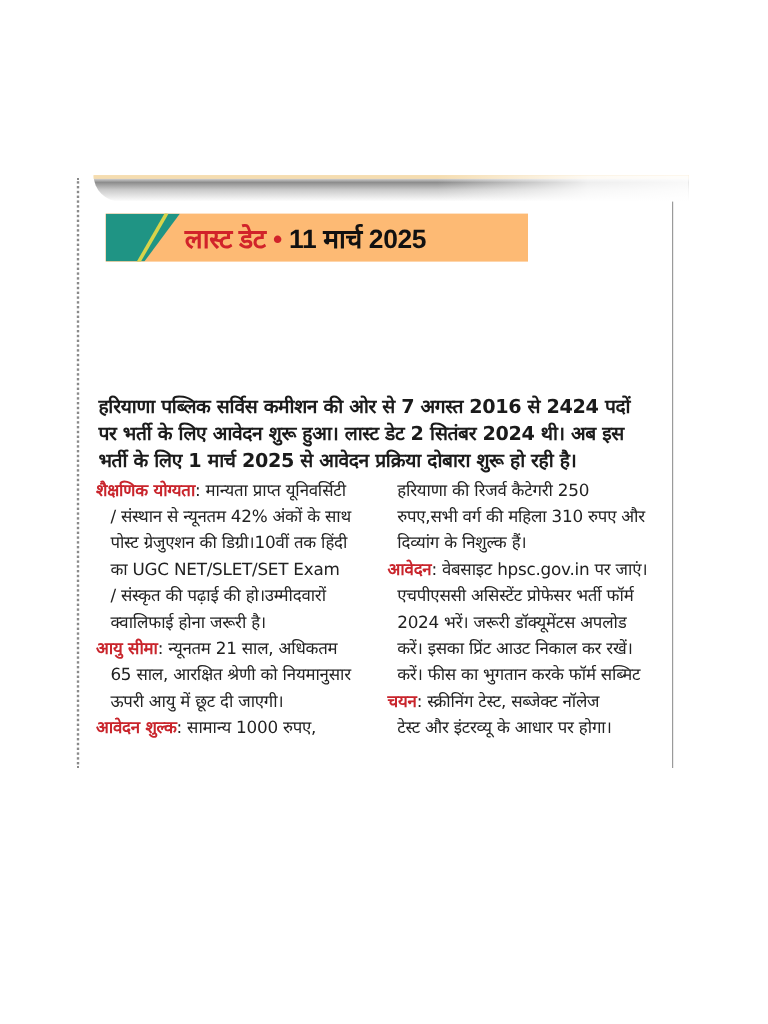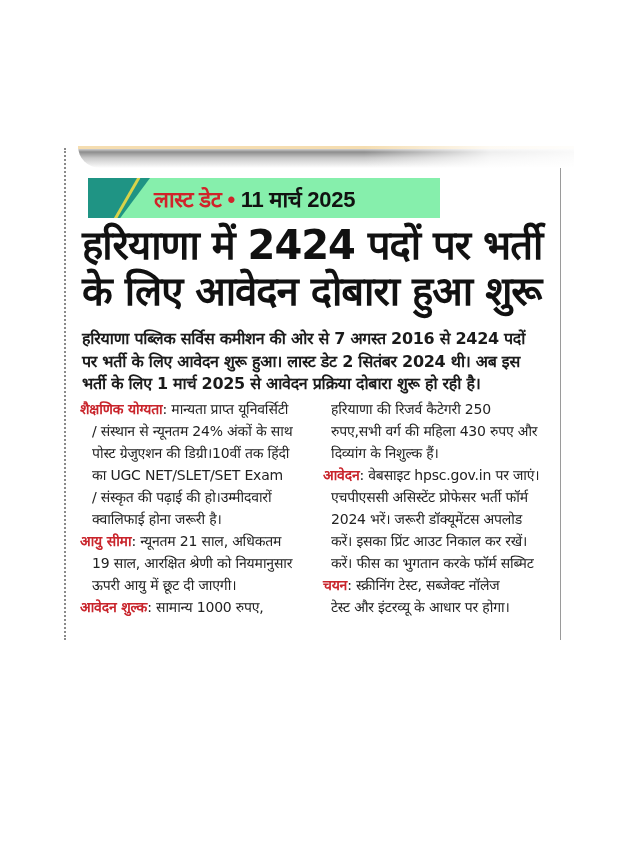--- a/index.html
+++ b/index.html
@@ -25,21 +25,21 @@
   }
   .top-line {
     position: absolute; left: 14px; top: 0; width: 496px; height: 3px; background: #f5ddb0;
   }
   .right-border {
     position: absolute; left: 496px; top: 22px; width: 0; height: 472px;
     border-left: 1px solid #9a9a9a;
   }
   .banner {
     position: absolute; left: 24px; top: 32px; width: 352px; height: 40px;
-    background: #86efac; overflow: hidden;
+    background: #fdba74; overflow: hidden;
   }
   .banner .teal {
     position: absolute; left: 0; top: 0; width: 62px; height: 40px;
     background: #1f9484;
     clip-path: polygon(0 0, 100% 0, 52% 100%, 0 100%);
   }
   .banner .slash {
     position: absolute; left: 26px; top: -4px; width: 3px; height: 54px;
     background: #d8d34a; transform: rotate(30deg); transform-origin: center;
     left: 36px;
@@ -83,54 +83,50 @@
   <div class="right-border"></div>
 
   <div class="banner">
     <div class="teal"></div>
     <div class="slash"></div>
     <div class="text">
       <span class="red">लास्ट डेट</span><span class="dot">•</span><span class="date">11 मार्च 2025</span>
     </div>
   </div>
 
-  <div class="headline">
-    <div>हरियाणा में 2424 पदों पर भर्ती</div>
-    <div>के लिए आवेदन दोबारा हुआ शुरू</div>
-  </div>
 
   <div class="lead">
     <div>हरियाणा पब्लिक सर्विस कमीशन की ओर से 7 अगस्त 2016 से 2424 पदों</div>
     <div>पर भर्ती के लिए आवेदन शुरू हुआ। लास्ट डेट 2 सितंबर 2024 थी। अब इस</div>
     <div>भर्ती के लिए 1 मार्च 2025 से आवेदन प्रक्रिया दोबारा शुरू हो रही है।</div>
   </div>
 
   <div class="col left">
     <p class="para">
       <span class="label">शैक्षणिक योग्यता</span><span>: मान्यता प्राप्त यूनिवर्सिटी</span>
-      <span class="cont">/ संस्थान से न्यूनतम 24% अंकों के साथ</span>
+      <span class="cont">/ संस्थान से न्यूनतम 42% अंकों के साथ</span>
       <span class="cont">पोस्ट ग्रेजुएशन की डिग्री।10वीं तक हिंदी</span>
       <span class="cont">का UGC NET/SLET/SET Exam</span>
       <span class="cont">/ संस्कृत की पढ़ाई की हो।उम्मीदवारों</span>
       <span class="cont">क्वालिफाई होना जरूरी है।</span>
     </p>
     <p class="para">
       <span class="label">आयु सीमा</span><span>: न्यूनतम 21 साल, अधिकतम</span>
-      <span class="cont">19 साल, आरक्षित श्रेणी को नियमानुसार</span>
+      <span class="cont">65 साल, आरक्षित श्रेणी को नियमानुसार</span>
       <span class="cont">ऊपरी आयु में छूट दी जाएगी।</span>
     </p>
     <p class="para">
       <span class="label">आवेदन शुल्क</span><span>: सामान्य 1000 रुपए,</span>
     </p>
   </div>
 
   <div class="col right">
     <p class="para">
       <span class="cont" style="padding-left:8px">हरियाणा की रिजर्व कैटेगरी 250</span>
-      <span class="cont" style="padding-left:8px">रुपए,सभी वर्ग की महिला 430 रुपए और</span>
+      <span class="cont" style="padding-left:8px">रुपए,सभी वर्ग की महिला 310 रुपए और</span>
       <span class="cont" style="padding-left:8px">दिव्यांग के निशुल्क हैं।</span>
     </p>
     <p class="para">
       <span class="label">आवेदन</span><span>: वेबसाइट hpsc.gov.in पर जाएं।</span>
       <span class="cont">एचपीएससी असिस्टेंट प्रोफेसर भर्ती फॉर्म</span>
       <span class="cont">2024 भरें। जरूरी डॉक्यूमेंटस अपलोड</span>
       <span class="cont">करें। इसका प्रिंट आउट निकाल कर रखें।</span>
       <span class="cont">करें। फीस का भुगतान करके फॉर्म सब्मिट</span>
     </p>
     <p class="para">

